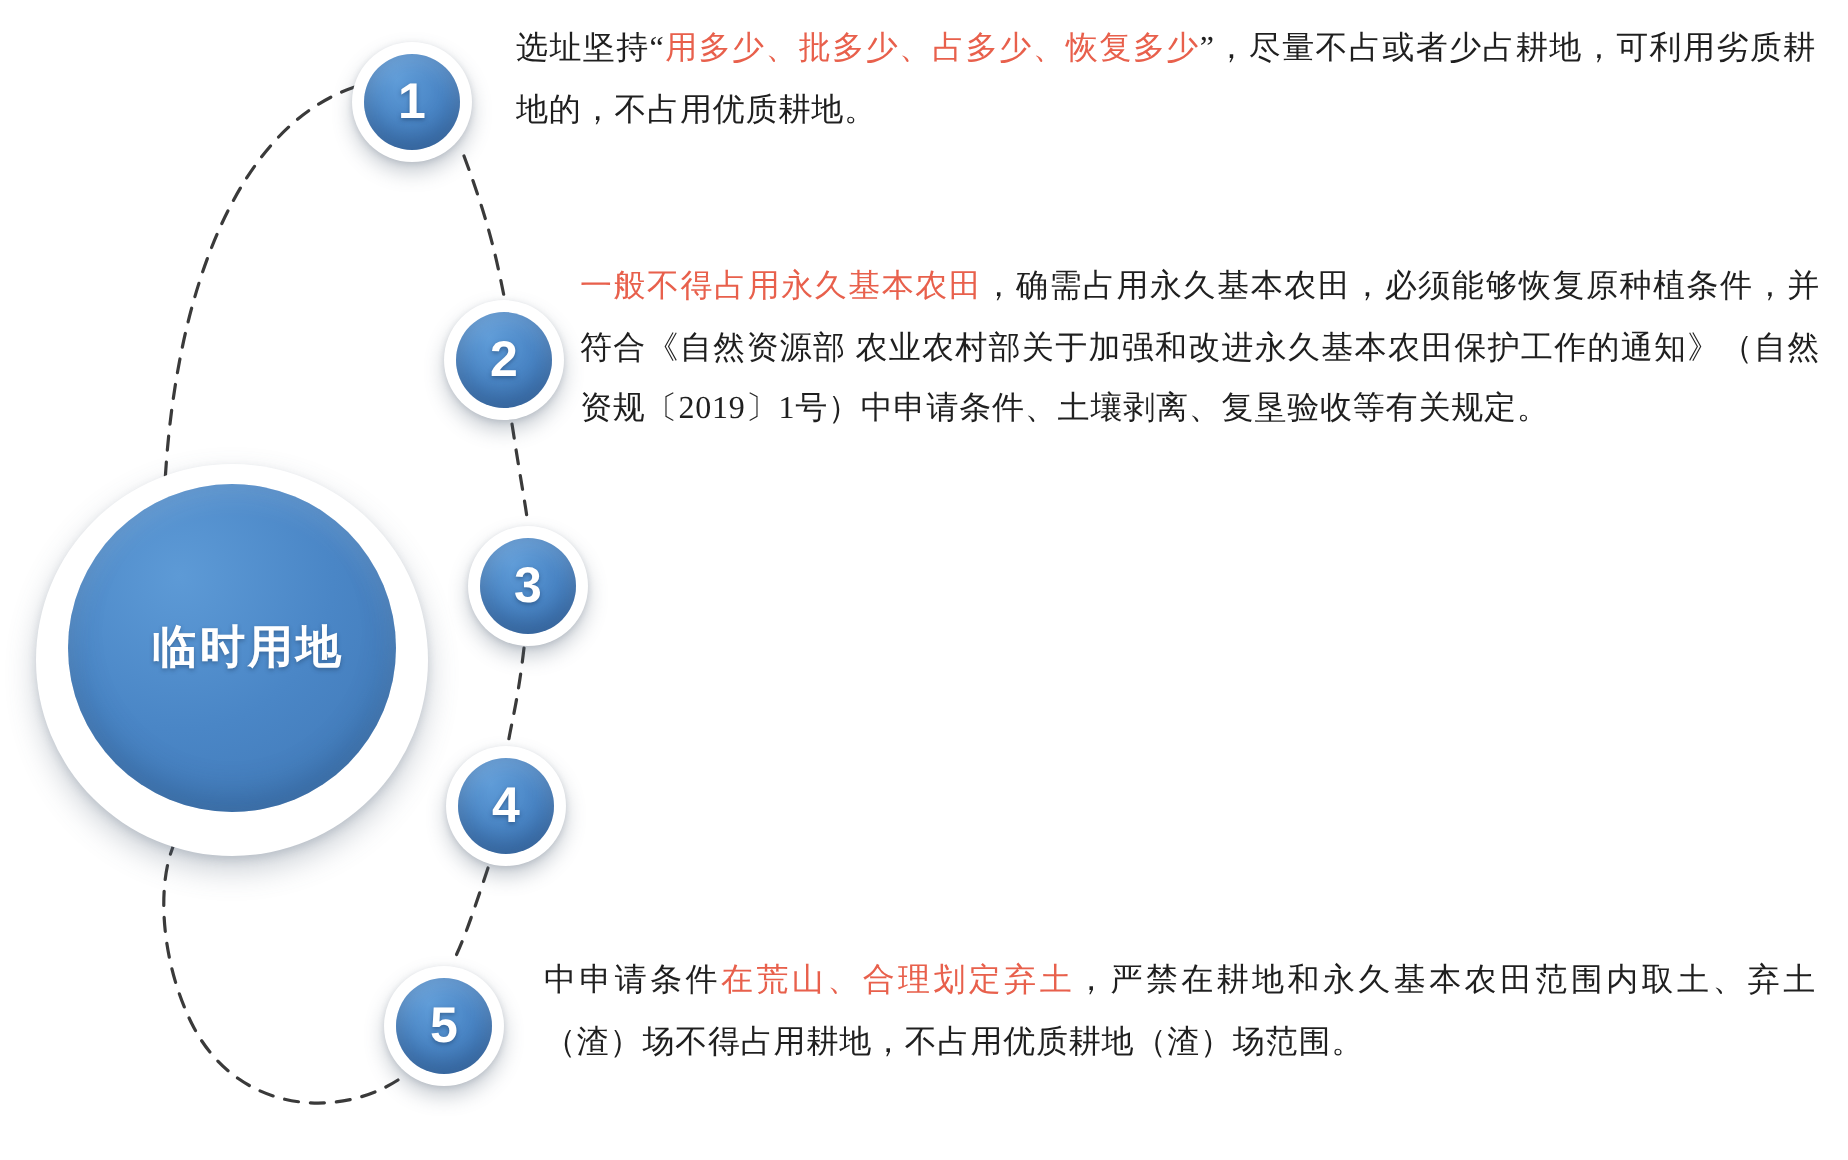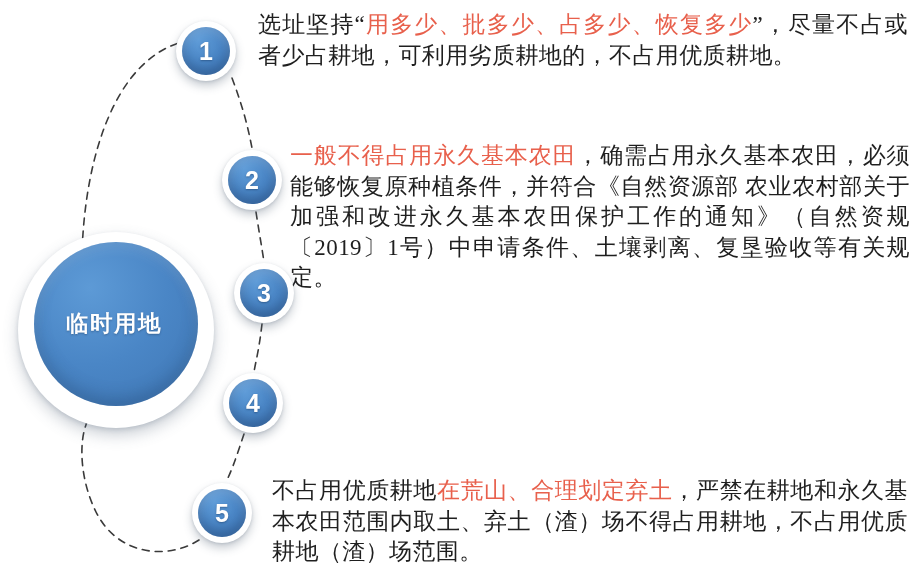--- a/index.html
+++ b/index.html
@@ -27,21 +27,21 @@
     left:18px;top:232px;width:196px;height:196px;
     background:#ffffff;
     box-shadow:0 7px 15px rgba(80,95,115,.30), 0 2px 4px rgba(80,95,115,.18);
   }
   .hub-core{
     left:34px;top:242px;width:164px;height:164px;
     background:radial-gradient(circle at 34% 28%, #5d9ad6 0%, #4a86c6 48%, #3f76b4 100%);
     box-shadow:inset 0 -8px 16px rgba(28,60,100,.30), inset 0 6px 12px rgba(255,255,255,.14);
   }
   .hub-label{
-    position:absolute;left:32px;top:242px;width:164px;height:164px;
+    position:absolute;left:42px;top:242px;width:164px;height:164px;
     z-index:4;
     display:flex;flex-direction:column;align-items:center;justify-content:center;
     color:#ffffff;
     font-family:"Liberation Sans","DejaVu Sans",sans-serif;
     font-weight:bold;
     font-size:22.5px;
     letter-spacing:1.5px;
     line-height:1.85;
     text-shadow:0 1px 2px rgba(30,60,95,.45);
     pointer-events:none;
@@ -64,21 +64,21 @@
     font-family:"Liberation Sans","DejaVu Sans",sans-serif;
     font-weight:bold;
     font-size:25px;
     text-shadow:0 1px 2px rgba(25,55,95,.5);
   }
 
   
   .para{
     position:absolute;z-index:2;
     color:#1f1f1f;
-    font-size:23px;
+    font-size:16px;
     line-height:30.5px;
     letter-spacing:.4px;
     text-align:justify;
     text-justify:inter-ideograph;
   }
   .hl{color:#e8604c;}
 </style>
 </head>
 <body>
 
@@ -104,25 +104,25 @@
   <div class="hub-label">
     <span>临时用地</span>
   </div>
 
   <div class="node" style="left:176px;top:21px;"></div>
   <div class="node-core" style="left:182px;top:27px;">1</div>
   <div class="para" style="left:258px;top:10px;width:650px;"><span>选址坚持“</span><span class="hl">用多少、批多少、占多少、恢复多少</span><span>”，尽量不占或者少占耕地，可利用劣质耕地的，不占用优质耕地。</span></div>
 
   <div class="node" style="left:222px;top:150px;"></div>
   <div class="node-core" style="left:228px;top:156px;">2</div>
-  <div class="para" style="left:290px;top:141px;width:620px;"><span class="hl">一般不得占用永久基本农田</span><span>，确需占用永久基本农田，必须能够恢复原种植条件，并符合《自然资源部 农业农村部关于加强和改进永久基本农田保护工作的通知》（自然资规〔2019〕1号）中申请条件、土壤剥离、复垦验收等有关规定。</span></div>
+  <div class="para" style="left:290px;top:129px;width:620px;"><span class="hl">一般不得占用永久基本农田</span><span>，确需占用永久基本农田，必须能够恢复原种植条件，并符合《自然资源部 农业农村部关于加强和改进永久基本农田保护工作的通知》（自然资规〔2019〕1号）中申请条件、土壤剥离、复垦验收等有关规定。</span></div>
 
   <div class="node" style="left:234px;top:263px;"></div>
   <div class="node-core" style="left:240px;top:269px;">3</div>
 
   <div class="node" style="left:223px;top:373px;"></div>
   <div class="node-core" style="left:229px;top:379px;">4</div>
 
   <div class="node" style="left:192px;top:483px;"></div>
   <div class="node-core" style="left:198px;top:489px;">5</div>
-  <div class="para" style="left:272px;top:476px;width:636px;"><span>不占用优质耕地</span><span class="hl">在荒山、合理划定弃土</span><span>，严禁在耕地和永久基本农田范围内取土、弃土（渣）场不得占用耕地，不占用优质耕地（渣）场范围。</span></div>
+  <div class="para" style="left:272px;top:476px;width:636px;"><span>中申请条件</span><span class="hl">在荒山、合理划定弃土</span><span>，严禁在耕地和永久基本农田范围内取土、弃土（渣）场不得占用耕地，不占用优质耕地（渣）场范围。</span></div>
 
 </div>
 
 </body></html>

